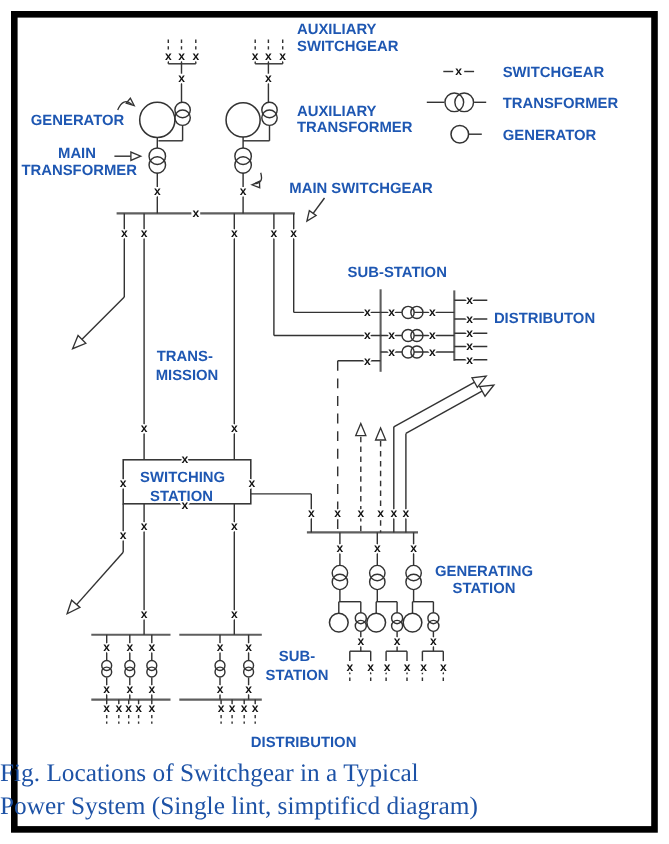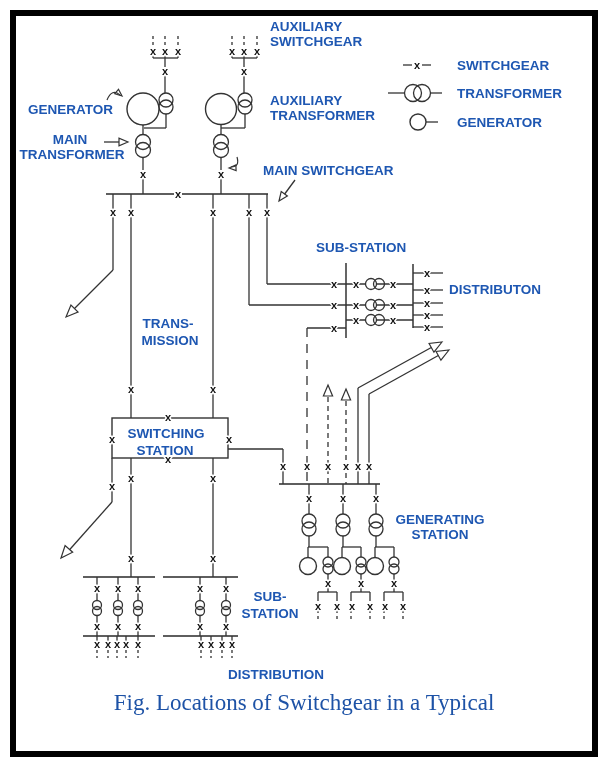--- a/index.html
+++ b/index.html
@@ -1,19 +1,19 @@
 <!DOCTYPE html>
 <html><head>
 <meta charset="utf-8">
 <style>
   html,body{margin:0;padding:0;background:#ffffff;}
   #figure{position:relative;width:608px;height:767px;background:#fff;overflow:hidden;
           font-family:"Liberation Sans",sans-serif;}
   #diagram{position:absolute;left:0;top:0;}
-  #caption{position:absolute;left:0;top:688px;width:608px;text-align:center;
+  #caption{position:absolute;left:0;top:688px;width:608px;text-align:left;
            font-family:"Liberation Serif",serif;font-size:23px;line-height:30px;
            color:#1d52a6;}
 </style>
 </head>
 <body>
 
 <div id="figure">
   <svg id="diagram" width="608" height="767" viewBox="0 0 608 767">
       <rect x="13" y="13" width="582" height="741" fill="none" stroke="#000000" stroke-width="6"></rect>
       <line x1="106" y1="194" x2="174" y2="194" stroke="#5e5e5e" stroke-width="1.9"></line>
@@ -305,14 +305,15 @@
       <text x="166" y="438" text-anchor="middle" font-family="&quot;Liberation Sans&quot;,sans-serif" font-size="13.5px" font-weight="bold" fill="#1e57b2">SWITCHING</text>
       <text x="165" y="455" text-anchor="middle" font-family="&quot;Liberation Sans&quot;,sans-serif" font-size="13.5px" font-weight="bold" fill="#1e57b2">STATION</text>
       <text x="440" y="524" text-anchor="middle" font-family="&quot;Liberation Sans&quot;,sans-serif" font-size="13.5px" font-weight="bold" fill="#1e57b2">GENERATING</text>
       <text x="440" y="539" text-anchor="middle" font-family="&quot;Liberation Sans&quot;,sans-serif" font-size="13.5px" font-weight="bold" fill="#1e57b2">STATION</text>
       <text x="270" y="601" text-anchor="middle" font-family="&quot;Liberation Sans&quot;,sans-serif" font-size="13.5px" font-weight="bold" fill="#1e57b2">SUB-</text>
       <text x="270" y="618" text-anchor="middle" font-family="&quot;Liberation Sans&quot;,sans-serif" font-size="13.5px" font-weight="bold" fill="#1e57b2">STATION</text>
       <text x="276" y="679" text-anchor="middle" font-family="&quot;Liberation Sans&quot;,sans-serif" font-size="13.5px" font-weight="bold" fill="#1e57b2">DISTRIBUTION</text>
     </svg>
   <div id="caption">
     <div>Fig. Locations of Switchgear in a Typical</div>
+    <div>Power System (Single lint, simptificd diagram)</div>
   </div>
 </div>
 
 </body></html>

